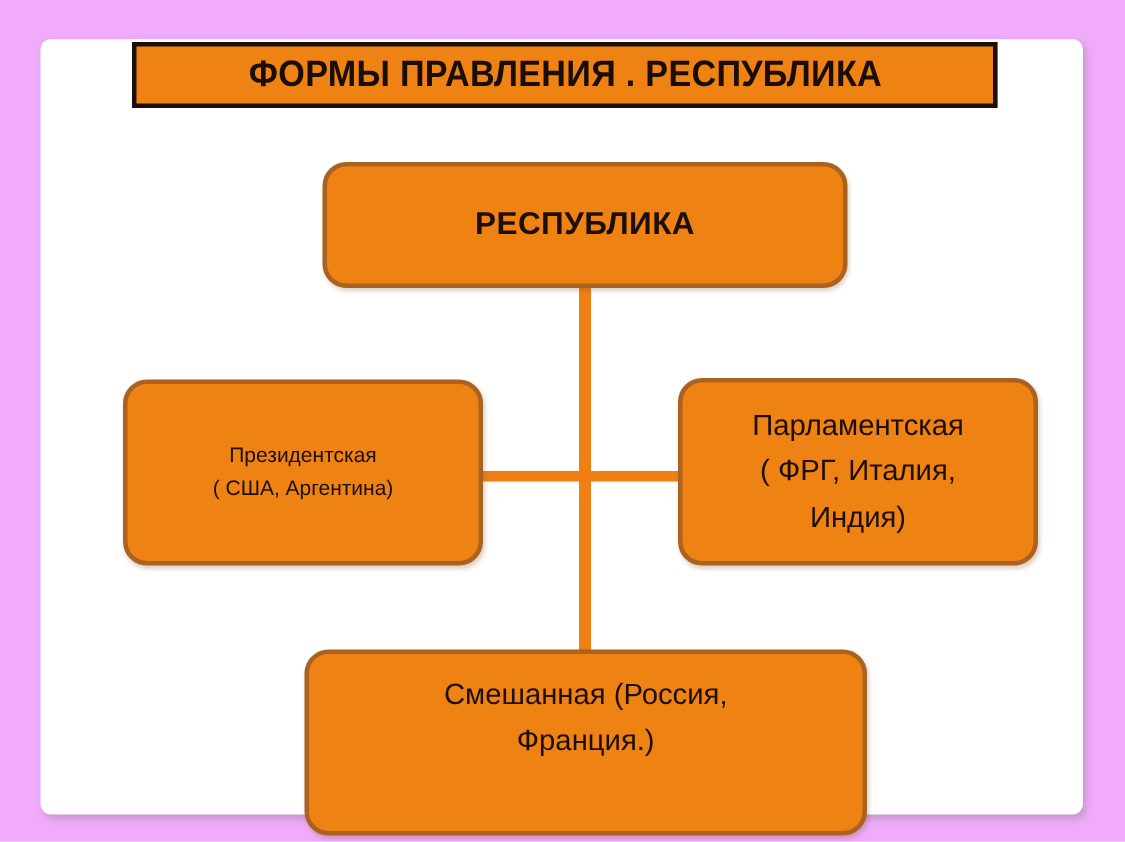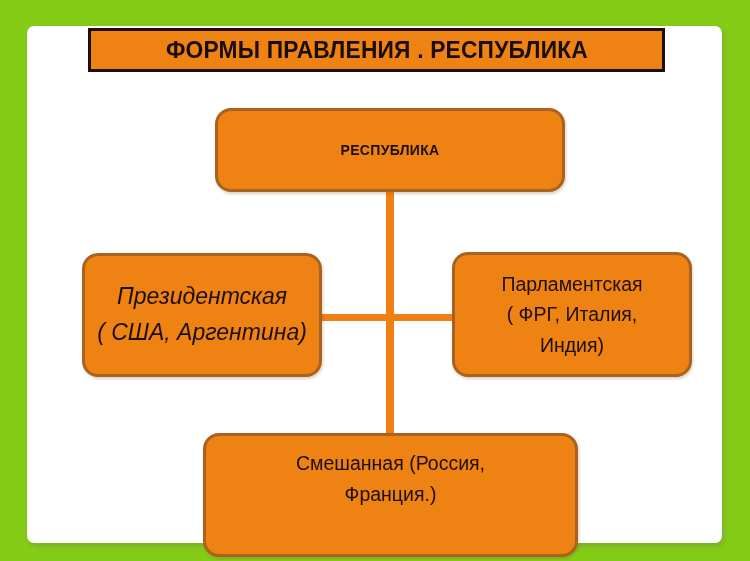--- a/index.html
+++ b/index.html
@@ -12,21 +12,21 @@
     background: #dcd7ce;
     font-family: "Liberation Sans", sans-serif;
     overflow: hidden;
   }
 
   #slide {
     position: absolute;
     left: 0; top: 0;
     width: 750px;
     height: 561px;
-    background: #84cc16;
+    background: #f0abfc;
   }
 
   
   #card {
     position: absolute;
     left: 27px;
     top: 26px;
     width: 695px;
     height: 517px;
     background: #ffffff;
@@ -90,35 +90,34 @@
     box-shadow: 1px 2px 3px rgba(130,90,40,0.28);
   }
 
   #node-republic {
     left: 215px;
     top: 108px;
     width: 350px;
     height: 84px;
   }
   #node-republic .node-text {
-    font-size: 14px;
+    font-size: 21px;
     font-weight: bold;
     letter-spacing: 0.3px;
   }
 
   #node-presidential {
     left: 82px;
     top: 253px;
     width: 240px;
     height: 124px;
   }
   #node-presidential .node-text {
-    font-size: 23px;
+    font-size: 14px;
     line-height: 1.55;
-    font-style: italic;
   }
 
   #node-parliamentary {
     left: 452px;
     top: 252px;
     width: 240px;
     height: 125px;
   }
   #node-parliamentary .node-text {
     font-size: 19.5px;

